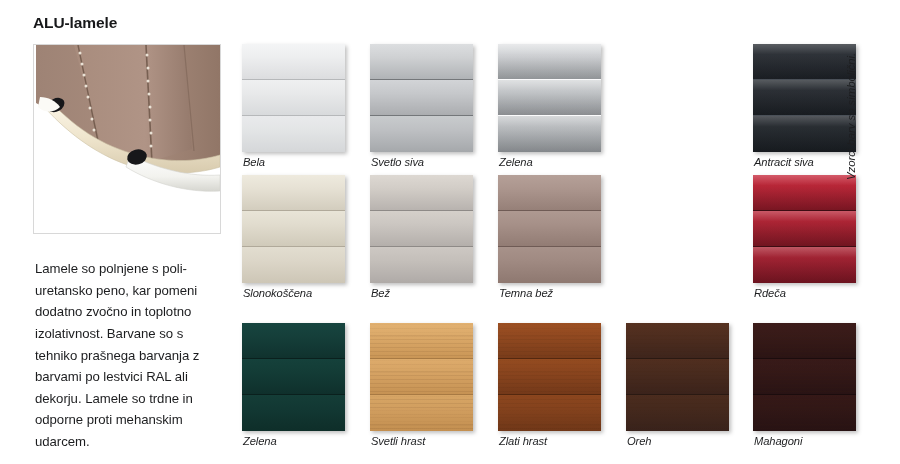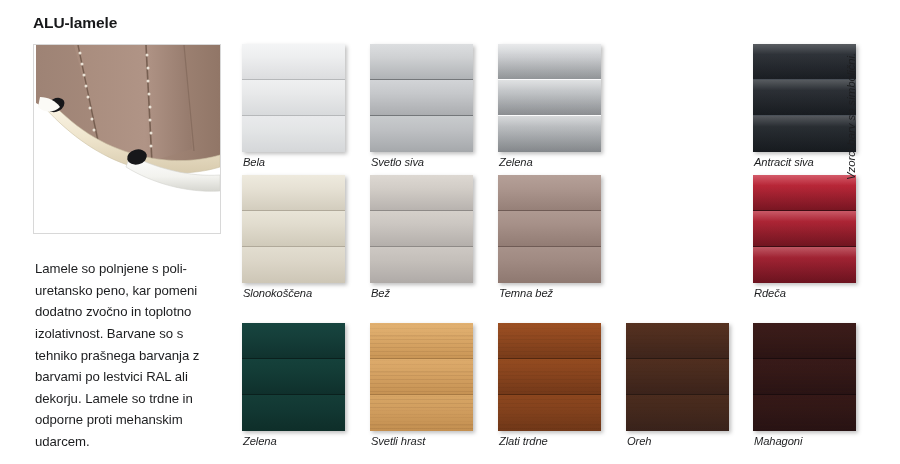--- a/index.html
+++ b/index.html
@@ -442,21 +442,21 @@
             <div class="slat-inner" style="background: linear-gradient(rgb(148, 75, 32) 0%, rgb(138, 69, 30) 38%, rgb(116, 57, 25) 100%);"></div>
             <div class="grain" style="background: linear-gradient(rgba(0, 0, 0, 0) 0%, rgba(60, 30, 10, 0.17) 0%, rgba(60, 30, 10, 0.17) 1.1%, rgba(0, 0, 0, 0) 1.1%, rgba(0, 0, 0, 0) 3.9%, rgba(60, 30, 10, 0.05) 3.9%, rgba(60, 30, 10, 0.05) 5%, rgba(0, 0, 0, 0) 5%, rgba(0, 0, 0, 0) 7.7%, rgba(60, 30, 10, 0.09) 7.7%, rgba(60, 30, 10, 0.09) 8.8%, rgba(0, 0, 0, 0) 8.8%, rgba(0, 0, 0, 0) 11.6%, rgba(60, 30, 10, 0.17) 11.6%, rgba(60, 30, 10, 0.17) 12.7%, rgba(0, 0, 0, 0) 12.7%, rgba(0, 0, 0, 0) 15.4%, rgba(60, 30, 10, 0.09) 15.4%, rgba(60, 30, 10, 0.09) 16.5%, rgba(0, 0, 0, 0) 16.5%, rgba(0, 0, 0, 0) 19.3%, rgba(60, 30, 10, 0.05) 19.3%, rgba(60, 30, 10, 0.05) 20.4%, rgba(0, 0, 0, 0) 20.4%, rgba(0, 0, 0, 0) 23.1%, rgba(60, 30, 10, 0.17) 23.1%, rgba(60, 30, 10, 0.17) 24.2%, rgba(0, 0, 0, 0) 24.2%, rgba(0, 0, 0, 0) 26.9%, rgba(60, 30, 10, 0.05) 26.9%, rgba(60, 30, 10, 0.05) 28.1%, rgba(0, 0, 0, 0) 28.1%, rgba(0, 0, 0, 0) 30.8%, rgba(60, 30, 10, 0.09) 30.8%, rgba(60, 30, 10, 0.09) 31.9%, rgba(0, 0, 0, 0) 31.9%, rgba(0, 0, 0, 0) 34.6%, rgba(60, 30, 10, 0.17) 34.6%, rgba(60, 30, 10, 0.17) 35.8%, rgba(0, 0, 0, 0) 35.8%, rgba(0, 0, 0, 0) 38.5%, rgba(60, 30, 10, 0.09) 38.5%, rgba(60, 30, 10, 0.09) 39.6%, rgba(0, 0, 0, 0) 39.6%, rgba(0, 0, 0, 0) 42.4%, rgba(60, 30, 10, 0.05) 42.4%, rgba(60, 30, 10, 0.05) 43.5%, rgba(0, 0, 0, 0) 43.5%, rgba(0, 0, 0, 0) 46.2%, rgba(60, 30, 10, 0.17) 46.2%, rgba(60, 30, 10, 0.17) 47.3%, rgba(0, 0, 0, 0) 47.3%, rgba(0, 0, 0, 0) 50.1%, rgba(60, 30, 10, 0.05) 50.1%, rgba(60, 30, 10, 0.05) 51.2%, rgba(0, 0, 0, 0) 51.2%, rgba(0, 0, 0, 0) 53.9%, rgba(60, 30, 10, 0.09) 53.9%, rgba(60, 30, 10, 0.09) 55%, rgba(0, 0, 0, 0) 55%, rgba(0, 0, 0, 0) 57.8%, rgba(60, 30, 10, 0.17) 57.8%, rgba(60, 30, 10, 0.17) 58.9%, rgba(0, 0, 0, 0) 58.9%, rgba(0, 0, 0, 0) 61.6%, rgba(60, 30, 10, 0.09) 61.6%, rgba(60, 30, 10, 0.09) 62.7%, rgba(0, 0, 0, 0) 62.7%, rgba(0, 0, 0, 0) 65.5%, rgba(60, 30, 10, 0.05) 65.5%, rgba(60, 30, 10, 0.05) 66.5%, rgba(0, 0, 0, 0) 66.5%, rgba(0, 0, 0, 0) 69.3%, rgba(60, 30, 10, 0.17) 69.3%, rgba(60, 30, 10, 0.17) 70.4%, rgba(0, 0, 0, 0) 70.4%, rgba(0, 0, 0, 0) 73.2%, rgba(60, 30, 10, 0.05) 73.2%, rgba(60, 30, 10, 0.05) 74.3%, rgba(0, 0, 0, 0) 74.3%, rgba(0, 0, 0, 0) 77%, rgba(60, 30, 10, 0.09) 77%, rgba(60, 30, 10, 0.09) 78.1%, rgba(0, 0, 0, 0) 78.1%, rgba(0, 0, 0, 0) 80.9%, rgba(60, 30, 10, 0.17) 80.9%, rgba(60, 30, 10, 0.17) 82%, rgba(0, 0, 0, 0) 82%, rgba(0, 0, 0, 0) 84.7%, rgba(60, 30, 10, 0.09) 84.7%, rgba(60, 30, 10, 0.09) 85.8%, rgba(0, 0, 0, 0) 85.8%, rgba(0, 0, 0, 0) 88.5%, rgba(60, 30, 10, 0.05) 88.5%, rgba(60, 30, 10, 0.05) 89.6%, rgba(0, 0, 0, 0) 89.6%, rgba(0, 0, 0, 0) 92.4%, rgba(60, 30, 10, 0.17) 92.4%, rgba(60, 30, 10, 0.17) 93.5%, rgba(0, 0, 0, 0) 93.5%, rgba(0, 0, 0, 0) 96.3%, rgba(60, 30, 10, 0.05) 96.3%, rgba(60, 30, 10, 0.05) 97.3%, rgba(0, 0, 0, 0) 97.3%);"></div>
           </div>
           <div class="slat s2">
             <div class="slat-inner" style="background: linear-gradient(rgb(140, 70, 30) 0%, rgb(132, 66, 29) 38%, rgb(112, 55, 24) 100%);"></div>
             <div class="grain" style="background: linear-gradient(rgba(0, 0, 0, 0) 0%, rgba(60, 30, 10, 0.17) 0%, rgba(60, 30, 10, 0.17) 1.1%, rgba(0, 0, 0, 0) 1.1%, rgba(0, 0, 0, 0) 3.9%, rgba(60, 30, 10, 0.05) 3.9%, rgba(60, 30, 10, 0.05) 5%, rgba(0, 0, 0, 0) 5%, rgba(0, 0, 0, 0) 7.7%, rgba(60, 30, 10, 0.09) 7.7%, rgba(60, 30, 10, 0.09) 8.8%, rgba(0, 0, 0, 0) 8.8%, rgba(0, 0, 0, 0) 11.6%, rgba(60, 30, 10, 0.17) 11.6%, rgba(60, 30, 10, 0.17) 12.7%, rgba(0, 0, 0, 0) 12.7%, rgba(0, 0, 0, 0) 15.4%, rgba(60, 30, 10, 0.09) 15.4%, rgba(60, 30, 10, 0.09) 16.5%, rgba(0, 0, 0, 0) 16.5%, rgba(0, 0, 0, 0) 19.3%, rgba(60, 30, 10, 0.05) 19.3%, rgba(60, 30, 10, 0.05) 20.4%, rgba(0, 0, 0, 0) 20.4%, rgba(0, 0, 0, 0) 23.1%, rgba(60, 30, 10, 0.17) 23.1%, rgba(60, 30, 10, 0.17) 24.2%, rgba(0, 0, 0, 0) 24.2%, rgba(0, 0, 0, 0) 26.9%, rgba(60, 30, 10, 0.05) 26.9%, rgba(60, 30, 10, 0.05) 28.1%, rgba(0, 0, 0, 0) 28.1%, rgba(0, 0, 0, 0) 30.8%, rgba(60, 30, 10, 0.09) 30.8%, rgba(60, 30, 10, 0.09) 31.9%, rgba(0, 0, 0, 0) 31.9%, rgba(0, 0, 0, 0) 34.6%, rgba(60, 30, 10, 0.17) 34.6%, rgba(60, 30, 10, 0.17) 35.8%, rgba(0, 0, 0, 0) 35.8%, rgba(0, 0, 0, 0) 38.5%, rgba(60, 30, 10, 0.09) 38.5%, rgba(60, 30, 10, 0.09) 39.6%, rgba(0, 0, 0, 0) 39.6%, rgba(0, 0, 0, 0) 42.4%, rgba(60, 30, 10, 0.05) 42.4%, rgba(60, 30, 10, 0.05) 43.5%, rgba(0, 0, 0, 0) 43.5%, rgba(0, 0, 0, 0) 46.2%, rgba(60, 30, 10, 0.17) 46.2%, rgba(60, 30, 10, 0.17) 47.3%, rgba(0, 0, 0, 0) 47.3%, rgba(0, 0, 0, 0) 50.1%, rgba(60, 30, 10, 0.05) 50.1%, rgba(60, 30, 10, 0.05) 51.2%, rgba(0, 0, 0, 0) 51.2%, rgba(0, 0, 0, 0) 53.9%, rgba(60, 30, 10, 0.09) 53.9%, rgba(60, 30, 10, 0.09) 55%, rgba(0, 0, 0, 0) 55%, rgba(0, 0, 0, 0) 57.8%, rgba(60, 30, 10, 0.17) 57.8%, rgba(60, 30, 10, 0.17) 58.9%, rgba(0, 0, 0, 0) 58.9%, rgba(0, 0, 0, 0) 61.6%, rgba(60, 30, 10, 0.09) 61.6%, rgba(60, 30, 10, 0.09) 62.7%, rgba(0, 0, 0, 0) 62.7%, rgba(0, 0, 0, 0) 65.5%, rgba(60, 30, 10, 0.05) 65.5%, rgba(60, 30, 10, 0.05) 66.5%, rgba(0, 0, 0, 0) 66.5%, rgba(0, 0, 0, 0) 69.3%, rgba(60, 30, 10, 0.17) 69.3%, rgba(60, 30, 10, 0.17) 70.4%, rgba(0, 0, 0, 0) 70.4%, rgba(0, 0, 0, 0) 73.2%, rgba(60, 30, 10, 0.05) 73.2%, rgba(60, 30, 10, 0.05) 74.3%, rgba(0, 0, 0, 0) 74.3%, rgba(0, 0, 0, 0) 77%, rgba(60, 30, 10, 0.09) 77%, rgba(60, 30, 10, 0.09) 78.1%, rgba(0, 0, 0, 0) 78.1%, rgba(0, 0, 0, 0) 80.9%, rgba(60, 30, 10, 0.17) 80.9%, rgba(60, 30, 10, 0.17) 82%, rgba(0, 0, 0, 0) 82%, rgba(0, 0, 0, 0) 84.7%, rgba(60, 30, 10, 0.09) 84.7%, rgba(60, 30, 10, 0.09) 85.8%, rgba(0, 0, 0, 0) 85.8%, rgba(0, 0, 0, 0) 88.5%, rgba(60, 30, 10, 0.05) 88.5%, rgba(60, 30, 10, 0.05) 89.6%, rgba(0, 0, 0, 0) 89.6%, rgba(0, 0, 0, 0) 92.4%, rgba(60, 30, 10, 0.17) 92.4%, rgba(60, 30, 10, 0.17) 93.5%, rgba(0, 0, 0, 0) 93.5%, rgba(0, 0, 0, 0) 96.3%, rgba(60, 30, 10, 0.05) 96.3%, rgba(60, 30, 10, 0.05) 97.3%, rgba(0, 0, 0, 0) 97.3%);"></div>
           </div>
           <div class="seam g0" style="background: rgb(84, 40, 15);"></div>
           <div class="seam g1" style="background: rgb(84, 40, 15);"></div>
         </div>
-        <div class="swatch-label">Zlati trdne</div>
+        <div class="swatch-label">Zlati hrast</div>
       </div>
       <div class="swatch-cell c3">
         <div class="swatch-tile">
           <div class="slat s0">
             <div class="slat-inner" style="background: linear-gradient(rgb(85, 49, 32) 0%, rgb(78, 45, 31) 38%, rgb(62, 37, 28) 100%);"></div>
             <div class="grain" style="background: linear-gradient(rgba(0, 0, 0, 0) 0%, rgba(60, 30, 10, 0.17) 0%, rgba(60, 30, 10, 0.17) 1.1%, rgba(0, 0, 0, 0) 1.1%, rgba(0, 0, 0, 0) 3.9%, rgba(60, 30, 10, 0.05) 3.9%, rgba(60, 30, 10, 0.05) 5%, rgba(0, 0, 0, 0) 5%, rgba(0, 0, 0, 0) 7.7%, rgba(60, 30, 10, 0.09) 7.7%, rgba(60, 30, 10, 0.09) 8.8%, rgba(0, 0, 0, 0) 8.8%, rgba(0, 0, 0, 0) 11.6%, rgba(60, 30, 10, 0.17) 11.6%, rgba(60, 30, 10, 0.17) 12.7%, rgba(0, 0, 0, 0) 12.7%, rgba(0, 0, 0, 0) 15.4%, rgba(60, 30, 10, 0.09) 15.4%, rgba(60, 30, 10, 0.09) 16.5%, rgba(0, 0, 0, 0) 16.5%, rgba(0, 0, 0, 0) 19.3%, rgba(60, 30, 10, 0.05) 19.3%, rgba(60, 30, 10, 0.05) 20.4%, rgba(0, 0, 0, 0) 20.4%, rgba(0, 0, 0, 0) 23.1%, rgba(60, 30, 10, 0.17) 23.1%, rgba(60, 30, 10, 0.17) 24.2%, rgba(0, 0, 0, 0) 24.2%, rgba(0, 0, 0, 0) 26.9%, rgba(60, 30, 10, 0.05) 26.9%, rgba(60, 30, 10, 0.05) 28.1%, rgba(0, 0, 0, 0) 28.1%, rgba(0, 0, 0, 0) 30.8%, rgba(60, 30, 10, 0.09) 30.8%, rgba(60, 30, 10, 0.09) 31.9%, rgba(0, 0, 0, 0) 31.9%, rgba(0, 0, 0, 0) 34.6%, rgba(60, 30, 10, 0.17) 34.6%, rgba(60, 30, 10, 0.17) 35.8%, rgba(0, 0, 0, 0) 35.8%, rgba(0, 0, 0, 0) 38.5%, rgba(60, 30, 10, 0.09) 38.5%, rgba(60, 30, 10, 0.09) 39.6%, rgba(0, 0, 0, 0) 39.6%, rgba(0, 0, 0, 0) 42.4%, rgba(60, 30, 10, 0.05) 42.4%, rgba(60, 30, 10, 0.05) 43.5%, rgba(0, 0, 0, 0) 43.5%, rgba(0, 0, 0, 0) 46.2%, rgba(60, 30, 10, 0.17) 46.2%, rgba(60, 30, 10, 0.17) 47.3%, rgba(0, 0, 0, 0) 47.3%, rgba(0, 0, 0, 0) 50.1%, rgba(60, 30, 10, 0.05) 50.1%, rgba(60, 30, 10, 0.05) 51.2%, rgba(0, 0, 0, 0) 51.2%, rgba(0, 0, 0, 0) 53.9%, rgba(60, 30, 10, 0.09) 53.9%, rgba(60, 30, 10, 0.09) 55%, rgba(0, 0, 0, 0) 55%, rgba(0, 0, 0, 0) 57.8%, rgba(60, 30, 10, 0.17) 57.8%, rgba(60, 30, 10, 0.17) 58.9%, rgba(0, 0, 0, 0) 58.9%, rgba(0, 0, 0, 0) 61.6%, rgba(60, 30, 10, 0.09) 61.6%, rgba(60, 30, 10, 0.09) 62.7%, rgba(0, 0, 0, 0) 62.7%, rgba(0, 0, 0, 0) 65.5%, rgba(60, 30, 10, 0.05) 65.5%, rgba(60, 30, 10, 0.05) 66.5%, rgba(0, 0, 0, 0) 66.5%, rgba(0, 0, 0, 0) 69.3%, rgba(60, 30, 10, 0.17) 69.3%, rgba(60, 30, 10, 0.17) 70.4%, rgba(0, 0, 0, 0) 70.4%, rgba(0, 0, 0, 0) 73.2%, rgba(60, 30, 10, 0.05) 73.2%, rgba(60, 30, 10, 0.05) 74.3%, rgba(0, 0, 0, 0) 74.3%, rgba(0, 0, 0, 0) 77%, rgba(60, 30, 10, 0.09) 77%, rgba(60, 30, 10, 0.09) 78.1%, rgba(0, 0, 0, 0) 78.1%, rgba(0, 0, 0, 0) 80.9%, rgba(60, 30, 10, 0.17) 80.9%, rgba(60, 30, 10, 0.17) 82%, rgba(0, 0, 0, 0) 82%, rgba(0, 0, 0, 0) 84.7%, rgba(60, 30, 10, 0.09) 84.7%, rgba(60, 30, 10, 0.09) 85.8%, rgba(0, 0, 0, 0) 85.8%, rgba(0, 0, 0, 0) 88.5%, rgba(60, 30, 10, 0.05) 88.5%, rgba(60, 30, 10, 0.05) 89.6%, rgba(0, 0, 0, 0) 89.6%, rgba(0, 0, 0, 0) 92.4%, rgba(60, 30, 10, 0.17) 92.4%, rgba(60, 30, 10, 0.17) 93.5%, rgba(0, 0, 0, 0) 93.5%, rgba(0, 0, 0, 0) 96.3%, rgba(60, 30, 10, 0.05) 96.3%, rgba(60, 30, 10, 0.05) 97.3%, rgba(0, 0, 0, 0) 97.3%);"></div>
           </div>
           <div class="slat s1">
             <div class="slat-inner" style="background: linear-gradient(rgb(80, 46, 31) 0%, rgb(73, 43, 30) 38%, rgb(59, 35, 27) 100%);"></div>
             <div class="grain" style="background: linear-gradient(rgba(0, 0, 0, 0) 0%, rgba(60, 30, 10, 0.17) 0%, rgba(60, 30, 10, 0.17) 1.1%, rgba(0, 0, 0, 0) 1.1%, rgba(0, 0, 0, 0) 3.9%, rgba(60, 30, 10, 0.05) 3.9%, rgba(60, 30, 10, 0.05) 5%, rgba(0, 0, 0, 0) 5%, rgba(0, 0, 0, 0) 7.7%, rgba(60, 30, 10, 0.09) 7.7%, rgba(60, 30, 10, 0.09) 8.8%, rgba(0, 0, 0, 0) 8.8%, rgba(0, 0, 0, 0) 11.6%, rgba(60, 30, 10, 0.17) 11.6%, rgba(60, 30, 10, 0.17) 12.7%, rgba(0, 0, 0, 0) 12.7%, rgba(0, 0, 0, 0) 15.4%, rgba(60, 30, 10, 0.09) 15.4%, rgba(60, 30, 10, 0.09) 16.5%, rgba(0, 0, 0, 0) 16.5%, rgba(0, 0, 0, 0) 19.3%, rgba(60, 30, 10, 0.05) 19.3%, rgba(60, 30, 10, 0.05) 20.4%, rgba(0, 0, 0, 0) 20.4%, rgba(0, 0, 0, 0) 23.1%, rgba(60, 30, 10, 0.17) 23.1%, rgba(60, 30, 10, 0.17) 24.2%, rgba(0, 0, 0, 0) 24.2%, rgba(0, 0, 0, 0) 26.9%, rgba(60, 30, 10, 0.05) 26.9%, rgba(60, 30, 10, 0.05) 28.1%, rgba(0, 0, 0, 0) 28.1%, rgba(0, 0, 0, 0) 30.8%, rgba(60, 30, 10, 0.09) 30.8%, rgba(60, 30, 10, 0.09) 31.9%, rgba(0, 0, 0, 0) 31.9%, rgba(0, 0, 0, 0) 34.6%, rgba(60, 30, 10, 0.17) 34.6%, rgba(60, 30, 10, 0.17) 35.8%, rgba(0, 0, 0, 0) 35.8%, rgba(0, 0, 0, 0) 38.5%, rgba(60, 30, 10, 0.09) 38.5%, rgba(60, 30, 10, 0.09) 39.6%, rgba(0, 0, 0, 0) 39.6%, rgba(0, 0, 0, 0) 42.4%, rgba(60, 30, 10, 0.05) 42.4%, rgba(60, 30, 10, 0.05) 43.5%, rgba(0, 0, 0, 0) 43.5%, rgba(0, 0, 0, 0) 46.2%, rgba(60, 30, 10, 0.17) 46.2%, rgba(60, 30, 10, 0.17) 47.3%, rgba(0, 0, 0, 0) 47.3%, rgba(0, 0, 0, 0) 50.1%, rgba(60, 30, 10, 0.05) 50.1%, rgba(60, 30, 10, 0.05) 51.2%, rgba(0, 0, 0, 0) 51.2%, rgba(0, 0, 0, 0) 53.9%, rgba(60, 30, 10, 0.09) 53.9%, rgba(60, 30, 10, 0.09) 55%, rgba(0, 0, 0, 0) 55%, rgba(0, 0, 0, 0) 57.8%, rgba(60, 30, 10, 0.17) 57.8%, rgba(60, 30, 10, 0.17) 58.9%, rgba(0, 0, 0, 0) 58.9%, rgba(0, 0, 0, 0) 61.6%, rgba(60, 30, 10, 0.09) 61.6%, rgba(60, 30, 10, 0.09) 62.7%, rgba(0, 0, 0, 0) 62.7%, rgba(0, 0, 0, 0) 65.5%, rgba(60, 30, 10, 0.05) 65.5%, rgba(60, 30, 10, 0.05) 66.5%, rgba(0, 0, 0, 0) 66.5%, rgba(0, 0, 0, 0) 69.3%, rgba(60, 30, 10, 0.17) 69.3%, rgba(60, 30, 10, 0.17) 70.4%, rgba(0, 0, 0, 0) 70.4%, rgba(0, 0, 0, 0) 73.2%, rgba(60, 30, 10, 0.05) 73.2%, rgba(60, 30, 10, 0.05) 74.3%, rgba(0, 0, 0, 0) 74.3%, rgba(0, 0, 0, 0) 77%, rgba(60, 30, 10, 0.09) 77%, rgba(60, 30, 10, 0.09) 78.1%, rgba(0, 0, 0, 0) 78.1%, rgba(0, 0, 0, 0) 80.9%, rgba(60, 30, 10, 0.17) 80.9%, rgba(60, 30, 10, 0.17) 82%, rgba(0, 0, 0, 0) 82%, rgba(0, 0, 0, 0) 84.7%, rgba(60, 30, 10, 0.09) 84.7%, rgba(60, 30, 10, 0.09) 85.8%, rgba(0, 0, 0, 0) 85.8%, rgba(0, 0, 0, 0) 88.5%, rgba(60, 30, 10, 0.05) 88.5%, rgba(60, 30, 10, 0.05) 89.6%, rgba(0, 0, 0, 0) 89.6%, rgba(0, 0, 0, 0) 92.4%, rgba(60, 30, 10, 0.17) 92.4%, rgba(60, 30, 10, 0.17) 93.5%, rgba(0, 0, 0, 0) 93.5%, rgba(0, 0, 0, 0) 96.3%, rgba(60, 30, 10, 0.05) 96.3%, rgba(60, 30, 10, 0.05) 97.3%, rgba(0, 0, 0, 0) 97.3%);"></div>

